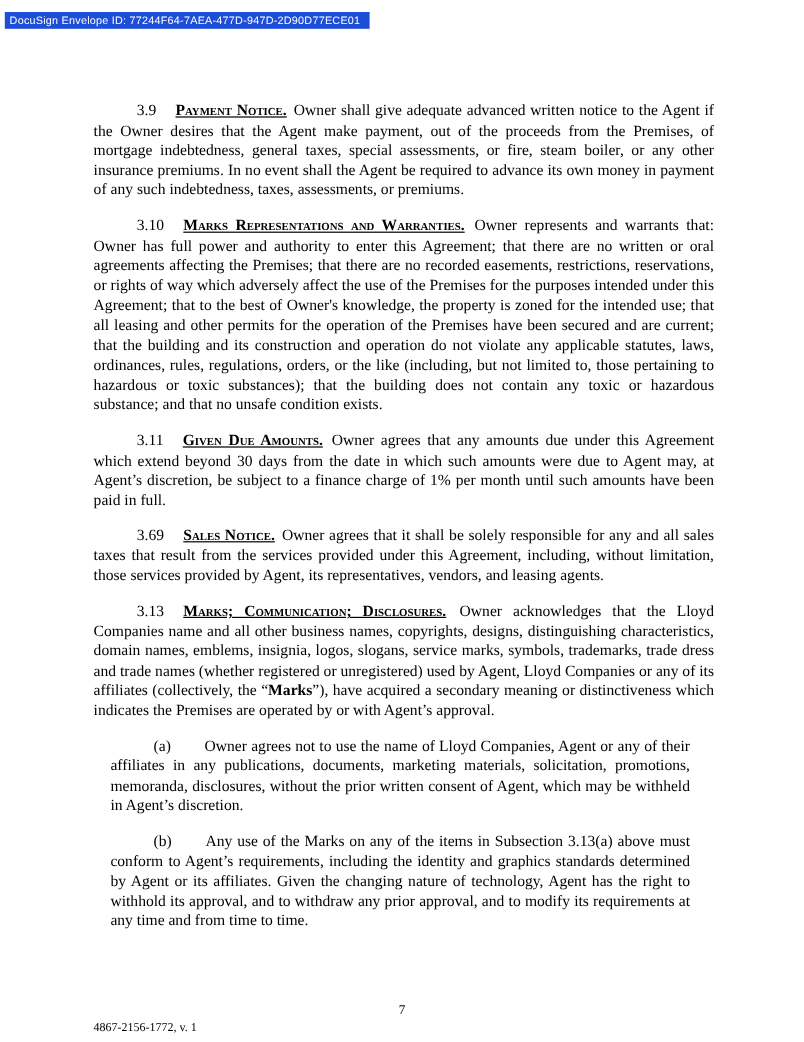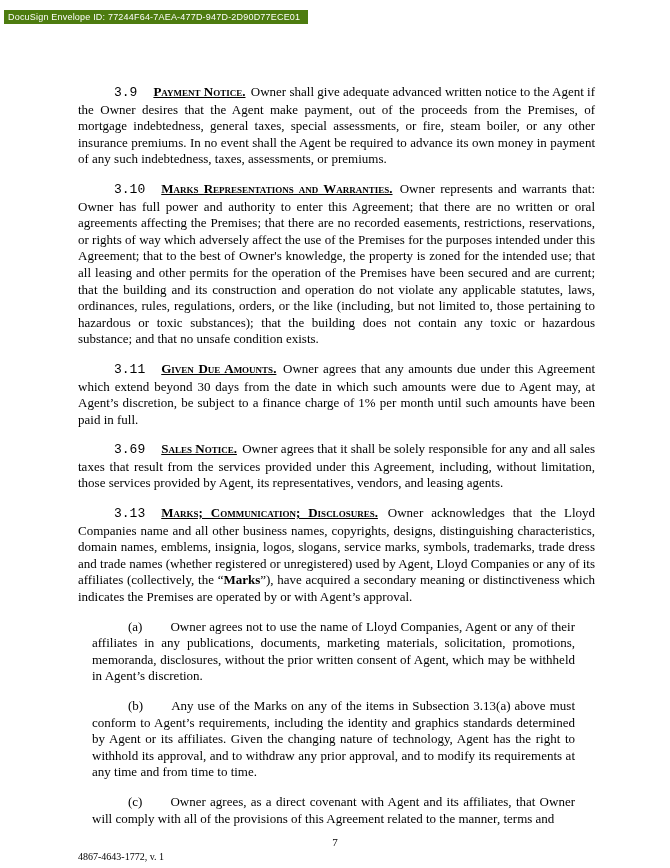--- a/index.html
+++ b/index.html
@@ -12,21 +12,21 @@
     height: 868px;
     position: relative;
     overflow: hidden;
     font-family: "Liberation Serif", serif;
     color: #000000;
   }
   .envelope-bar {
     position: absolute;
     top: 10px;
     left: 4px;
-    background: #4d7c0f;
+    background: #1d4ed8;
     color: #ffffff;
     font-family: "Liberation Sans", sans-serif;
     font-size: 9px;
     line-height: 14px;
     padding: 0 8px 0 4px;
     letter-spacing: 0.2px;
     white-space: nowrap;
   }
   .content {
     position: absolute;
@@ -40,21 +40,20 @@
     line-height: 16.6px;
     text-align: justify;
     text-indent: 36px;
   }
   p.subsection {
     margin-left: 14px;
     width: 483px;
   }
   .num {
     padding-right: 16px;
-    font-family: Liberation Mono, monospace;
   }
   .sub-label {
     padding-right: 28px;
   }
   .heading {
     font-variant: small-caps;
     text-decoration: underline;
     padding-right: 2px;
     font-weight: bold;
   }
@@ -109,20 +108,17 @@
   </p>
 
   <p class="subsection">
     <span class="sub-label">(a)</span><span>Owner agrees not to use the name of Lloyd Companies, Agent or any of their affiliates in any publications, documents, marketing materials, solicitation, promotions, memoranda, disclosures, without the prior written consent of Agent, which may be withheld in Agent’s discretion.</span>
   </p>
 
   <p class="subsection">
     <span class="sub-label">(b)</span><span>Any use of the Marks on any of the items in Subsection 3.13(a) above must conform to Agent’s requirements, including the identity and graphics standards determined by Agent or its affiliates. Given the changing nature of technology, Agent has the right to withhold its approval, and to withdraw any prior approval, and to modify its requirements at any time and from time to time.</span>
   </p>
 
-  <p class="subsection">
-    <span class="sub-label">(c)</span><span>Owner agrees, as a direct covenant with Agent and its affiliates, that Owner will comply with all of the provisions of this Agreement related to the manner, terms and</span>
-  </p>
 
 </div>
 
 <div class="page-number">7</div>
-<div class="doc-ref">4867-4643-1772, v. 1</div>
+<div class="doc-ref">4867-2156-1772, v. 1</div>
 
 </body></html>

